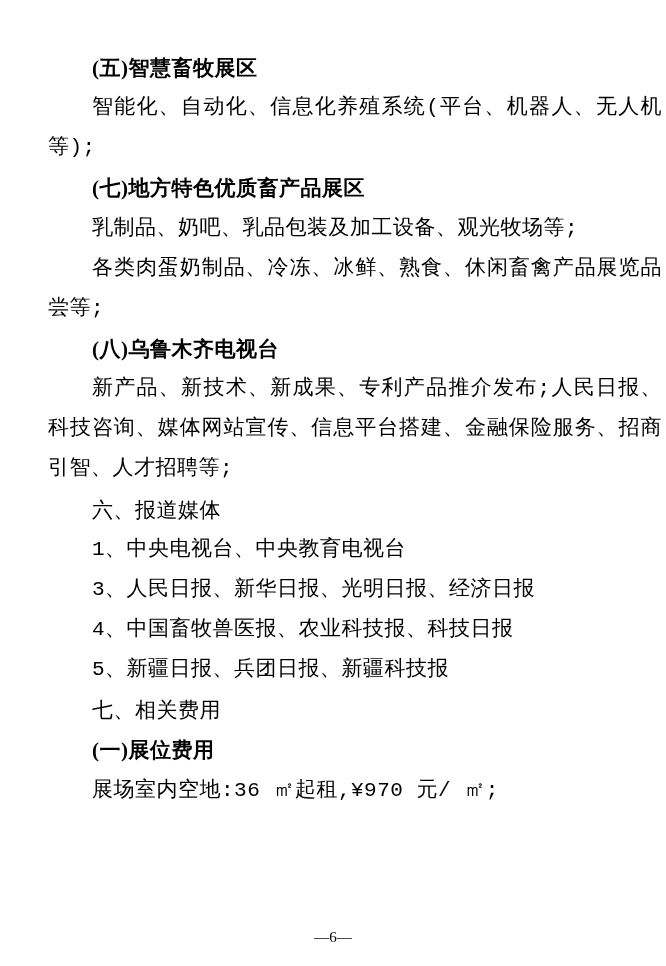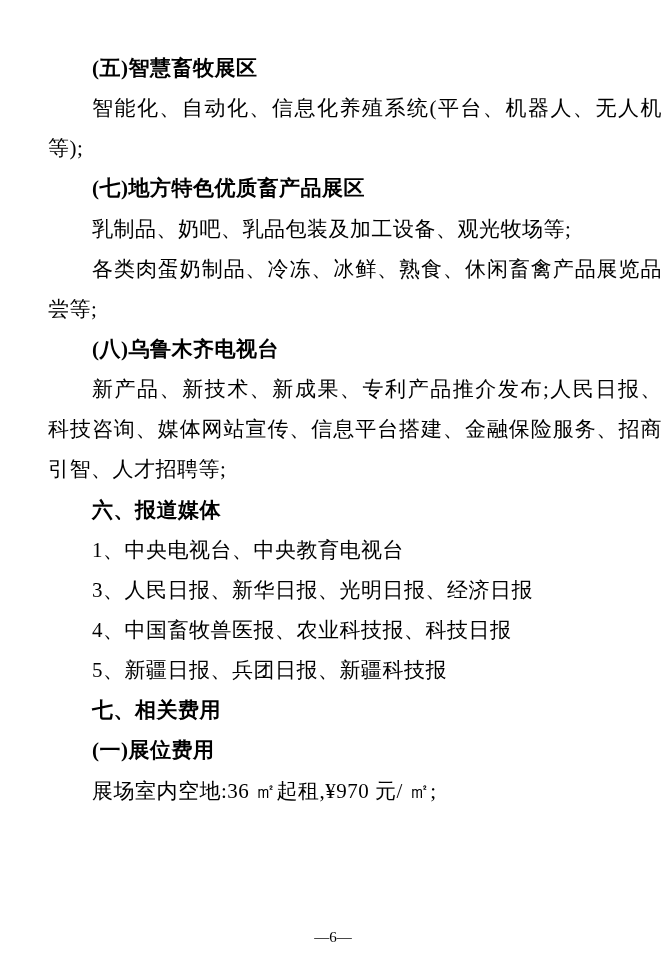--- a/index.html
+++ b/index.html
@@ -23,37 +23,38 @@
     width: 614px;
     margin-left: 20px;
   }
   .line {
     font-size: 21px;
     height: 40.15px;
     line-height: 40.15px;
     letter-spacing: 0.5px;
     white-space: nowrap;
     text-align: left;
+    font-family: Liberation Mono, monospace;
   }
   .line.indent {
     text-indent: 44px;
   }
   .line.justify {
     white-space: normal;
     text-align: justify;
     text-align-last: justify;
   }
   
   .line.kai {
     font-weight: bold;
     font-family: "Liberation Serif", "DejaVu Serif", serif;
   }
   
   .line.hei {
-    font-weight: bold;
+    font-weight: normal;
     font-family: "Liberation Sans", "DejaVu Sans", sans-serif;
   }
   .footer {
     position: absolute;
     left: 0;
     top: 922px;
     width: 666px;
     height: 30px;
     line-height: 30px;
     text-align: center;

